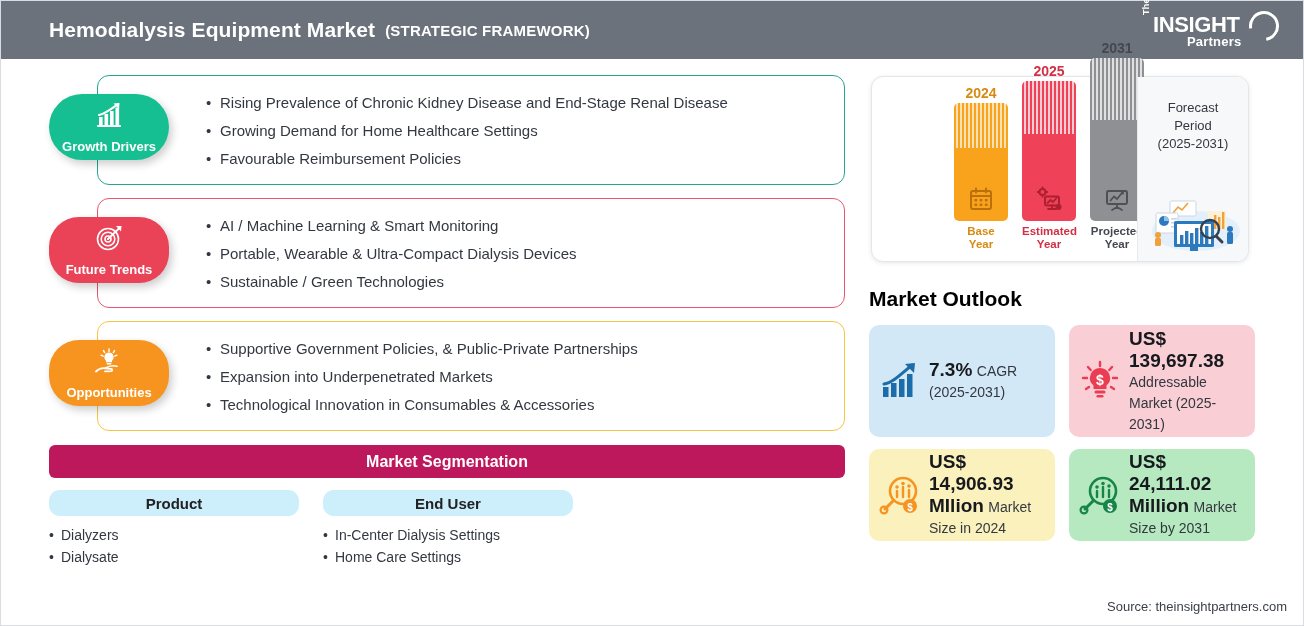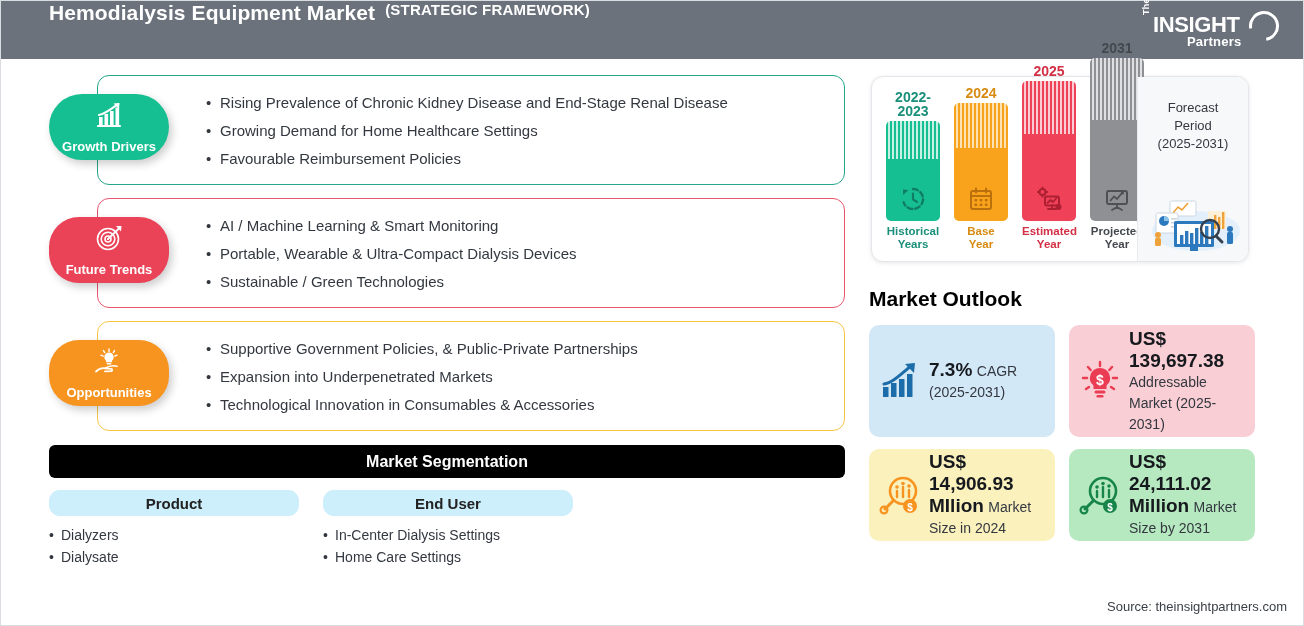--- a/index.html
+++ b/index.html
@@ -7,21 +7,21 @@
     width:1304px;height:626px;overflow:hidden;
     background:#ffffff;
     font-family:"Liberation Sans","DejaVu Sans",sans-serif;
     -webkit-font-smoothing:antialiased;
   }
   .page{position:relative;width:1304px;height:626px;box-sizing:border-box;
         border:1px solid #d9dde2;background:#fff;}
 
   
   .header{position:absolute;left:0;top:0;width:1302px;height:58px;
-          background:#6b727c;display:flex;align-items:flex-start;}
+          background:#6b727c;display:flex;align-items:center;}
   .header-title{margin-left:48px;color:#ffffff;font-size:21px;font-weight:bold;
                 letter-spacing:.1px;white-space:nowrap;}
   .header-sub{color:#ffffff;font-size:15px;font-weight:bold;margin-left:10px;
               letter-spacing:.2px;white-space:nowrap;}
   .logo{position:absolute;right:22px;top:8px;width:140px;height:44px;color:#fff;}
   .logo .l-the{position:absolute;left:0;top:6px;font-size:9px;font-weight:bold;
       transform:rotate(-90deg);transform-origin:left top;letter-spacing:.3px;}
   .logo .l-ins{position:absolute;left:12px;top:3px;font-size:22px;font-weight:bold;
       letter-spacing:-.4px;}
   .logo .l-part{position:absolute;left:46px;top:25px;font-size:13px;font-weight:bold;
@@ -53,21 +53,21 @@
 
   .bullets{position:absolute;left:108px;top:0;right:14px;height:110px;
            display:flex;flex-direction:column;justify-content:center;gap:0;}
   .bullets li{list-style:none;font-size:15px;color:#333840;line-height:28px;
               position:relative;padding-left:14px;white-space:nowrap;}
   .bullets li:before{content:"•";position:absolute;left:0;top:0;color:#333840;}
   .bullets ul{margin:0;padding:0;}
 
   
   .seg-head{position:absolute;left:48px;top:386px;width:796px;height:33px;
-            background:#000000;border-radius:6px;display:flex;align-items:center;
+            background:#be185d;border-radius:6px;display:flex;align-items:center;
             justify-content:center;}
   .seg-head span{color:#fff;font-size:16px;font-weight:bold;}
 
   .seg-col{position:absolute;top:431px;}
   .seg-col.c1{left:48px;width:250px;}
   .seg-col.c2{left:322px;width:250px;}
   .seg-pill{height:26px;background:#cdeefb;border-radius:11px;display:flex;
             align-items:center;justify-content:center;}
   .seg-pill span{font-size:15px;font-weight:bold;color:#222;}
   .seg-list{margin:8px 0 0 0;padding:0;}
@@ -233,36 +233,20 @@
         <li>Home Care Settings</li>
       </ul>
     </div>
   </div>
 
   <div class="right">
 
     <div class="timeline">
       <div class="tl-bars">
 
-        <div class="bar-wrap" style="left:14px;">
-          <div class="yr" style="color:#1a8f7a;">2022-2023</div>
-          <div class="bar" style="height:100px;">
-            <div class="stripes" style="background:repeating-linear-gradient(90deg,#16bf91 0 2px,#c6f2e5 2px 4px);"></div>
-            <div class="solid" style="background:#16bf91;">
-              <span class="b-icon">
-                <svg viewBox="0 0 26 26" width="26" height="26">
-                  <path d="M13 3 a10 10 0 1 1 -9.4 13.3" fill="none" stroke="#0f6b56" stroke-width="2.4" stroke-linecap="round" stroke-dasharray="5 3"></path>
-                  <path d="M3.2 9 L3 3.6 L8.4 4" fill="#0f6b56"></path>
-                  <path d="M13 7.5 v6 l4 2.4" fill="none" stroke="#0f6b56" stroke-width="2.2" stroke-linecap="round"></path>
-                </svg>
-              </span>
-            </div>
-          </div>
-          <div class="cap" style="color:#1a8f7a;">Historical Years</div>
-        </div>
 
         <div class="bar-wrap" style="left:82px;">
           <div class="yr" style="color:#d78b12;">2024</div>
           <div class="bar" style="height:118px;">
             <div class="stripes" style="background:repeating-linear-gradient(90deg,#f9a21b 0 2px,#fde3b4 2px 4px);"></div>
             <div class="solid" style="background:#f9a21b;">
               <span class="b-icon">
                 <svg viewBox="0 0 26 26" width="26" height="26">
                   <rect x="3" y="5" width="20" height="18" rx="2" fill="none" stroke="#a8630a" stroke-width="2"></rect>
                   <path d="M3 10 h20" stroke="#a8630a" stroke-width="2"></path>

